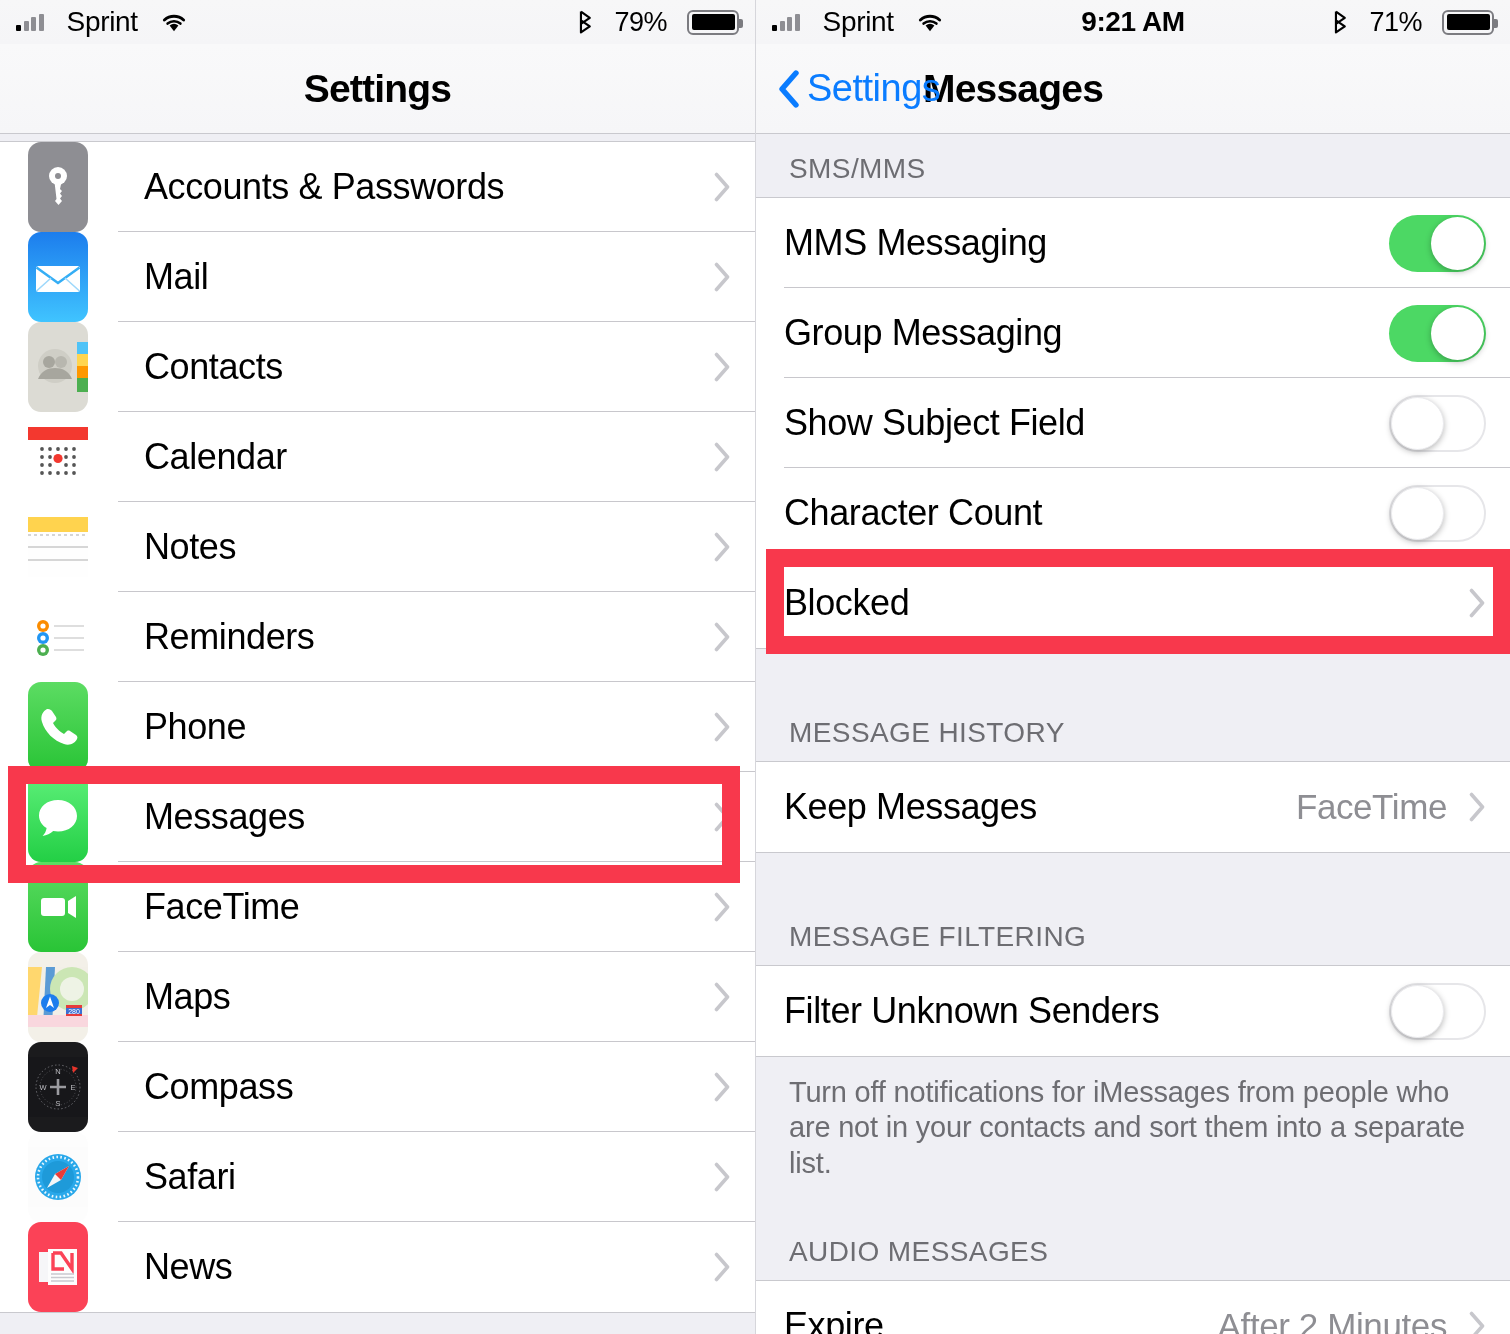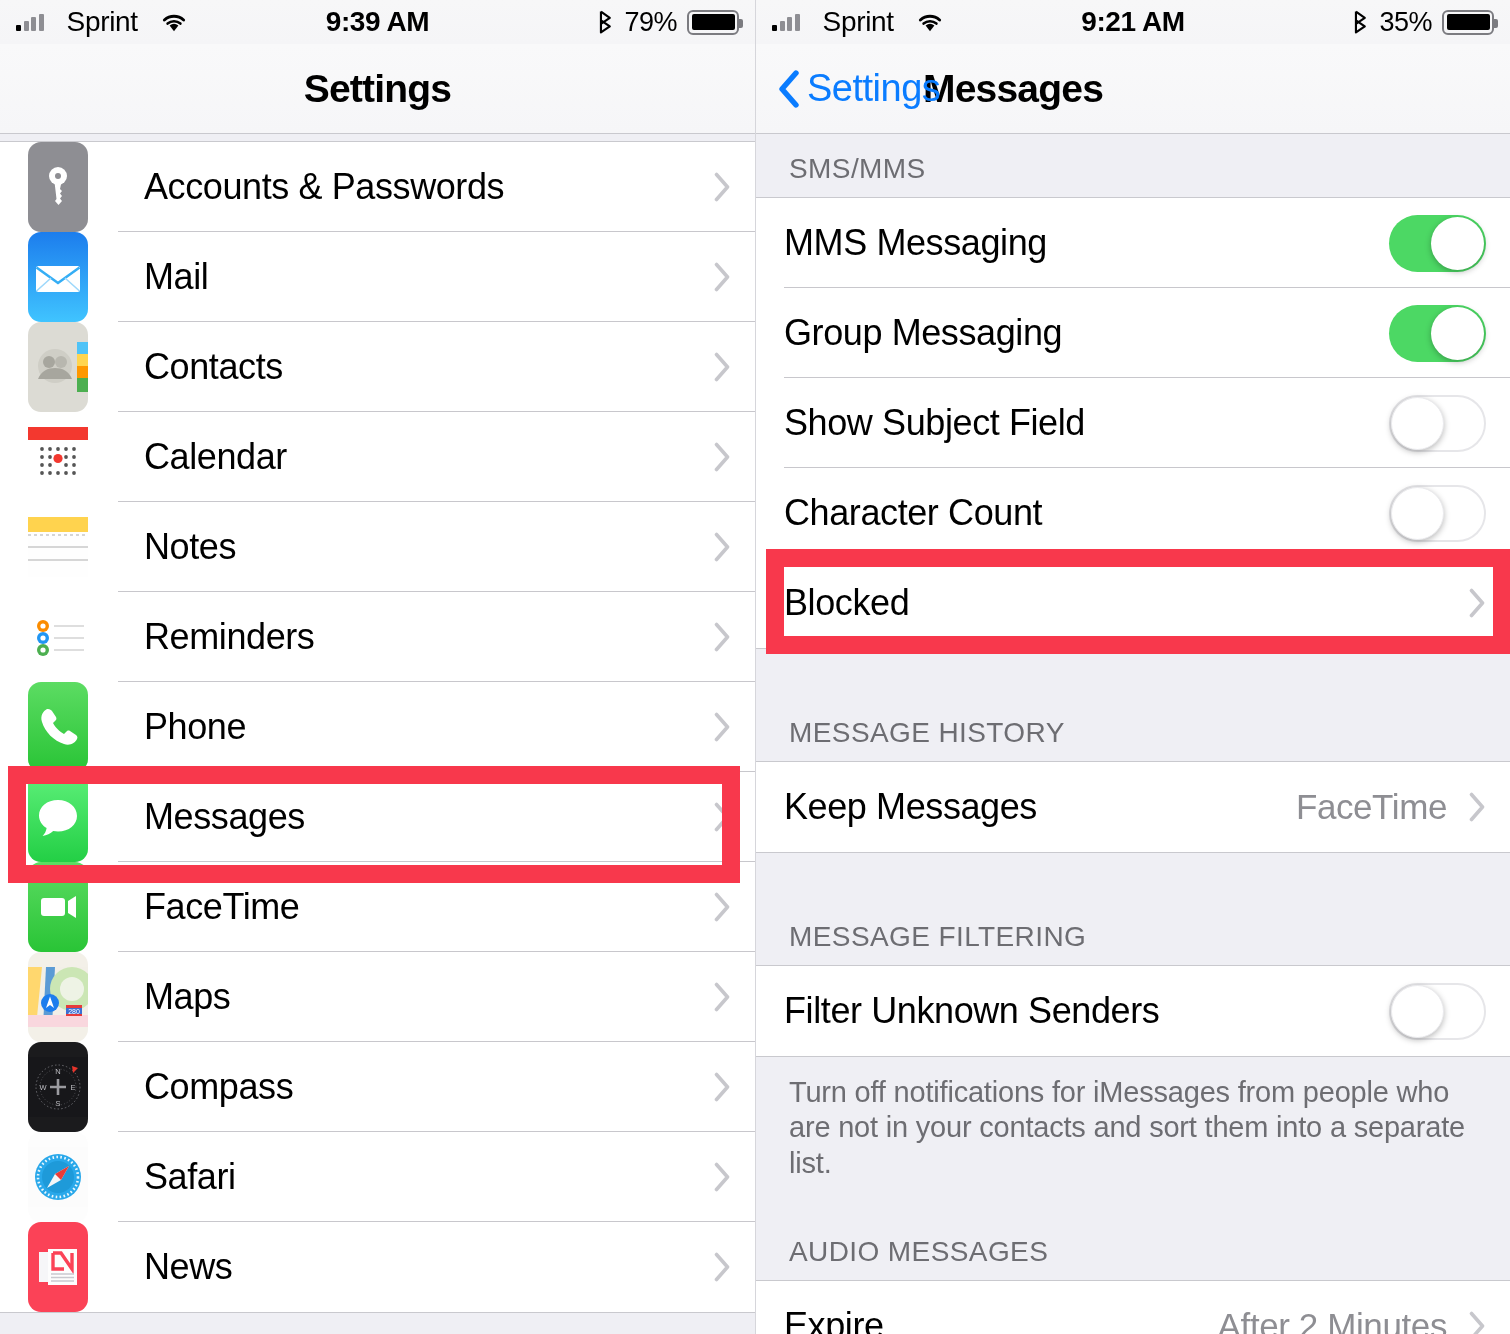--- a/index.html
+++ b/index.html
@@ -35,21 +35,21 @@
   .bars i:nth-child(3) { height: 14px; }
   .bars i:nth-child(4) { height: 17px; }
   .carrier { font-size: 28px; letter-spacing: -0.3px; color: #000; font-weight: 400; }
   .wifi { width: 26px; height: 20px; }
   .sb-time {
     position: absolute; left: 0; right: 0; text-align: center;
     font-size: 28px; font-weight: 600; letter-spacing: -0.4px; color: #000;
     pointer-events: none;
   }
   .sb-right {
-    margin-left: auto; display: flex; align-items: center; gap: 10px; justify-content: flex-end;
+    margin-left: auto; display: flex; align-items: center; gap: 20px; justify-content: flex-end;
   }
   .bt { width: 16px; height: 24px; }
   .batt-pct { font-size: 27px; letter-spacing: -0.5px; color:#000; }
   .batt {
     width: 52px; height: 25px; border: 2.5px solid #7b7b80; border-radius: 6px;
     padding: 2.5px; position: relative;
   }
   .batt::after {
     content:""; position:absolute; right:-6px; top:7px;
     width:4px; height:9px; background:#7b7b80; border-radius:0 2px 2px 0;
@@ -161,21 +161,20 @@
             <i></i>
             <i></i>
         </span>
         <span class="carrier">Sprint</span>
         <svg class="wifi" viewBox="0 0 26 20">
           <path d="M13 19.2 L8.6 13.4 A7.3 7.3 0 0 1 17.4 13.4 Z" fill="#000"></path>
           <path d="M3.4 8.0 A14.5 14.5 0 0 1 22.6 8.0" stroke="#000" stroke-width="3" fill="none" stroke-linecap="round"></path>
           <path d="M6.6 11.6 A10 10 0 0 1 19.4 11.6" stroke="#000" stroke-width="2.6" fill="none" stroke-linecap="round"></path>
         </svg>
       </div>
-      <div class="sb-time">9:39 AM</div>
       <div class="sb-right">
         <svg class="bt" viewBox="0 0 12 19">
           <path d="M2 1.2 L9 6.3 L2 11 L2 1.2 M2 8.2 L9 13 L2 17.8 L2 8.2" stroke="#000" stroke-width="1.7" fill="none" stroke-linejoin="round"></path>
         </svg>
         <span class="batt-pct">79%</span>
         <span class="batt">
             <span></span>
           </span>
       </div>
     </div>
@@ -479,21 +478,21 @@
           <path d="M13 19.2 L8.6 13.4 A7.3 7.3 0 0 1 17.4 13.4 Z" fill="#000"></path>
           <path d="M3.4 8.0 A14.5 14.5 0 0 1 22.6 8.0" stroke="#000" stroke-width="3" fill="none" stroke-linecap="round"></path>
           <path d="M6.6 11.6 A10 10 0 0 1 19.4 11.6" stroke="#000" stroke-width="2.6" fill="none" stroke-linecap="round"></path>
         </svg>
       </div>
       <div class="sb-time">9:21 AM</div>
       <div class="sb-right">
         <svg class="bt" viewBox="0 0 12 19">
           <path d="M2 1.2 L9 6.3 L2 11 L2 1.2 M2 8.2 L9 13 L2 17.8 L2 8.2" stroke="#000" stroke-width="1.7" fill="none" stroke-linejoin="round"></path>
         </svg>
-        <span class="batt-pct">35%</span>
+        <span class="batt-pct">71%</span>
         <span class="batt">
             <span></span>
           </span>
       </div>
     </div>
 
     <div class="navbar">
       <div class="nav-back">
         <svg class="chev-back" viewBox="0 0 22 38">
           <path d="M18 3 L4 19 L18 35" stroke="#0a7cff" stroke-width="5.4" fill="none" stroke-linecap="round" stroke-linejoin="round"></path>

